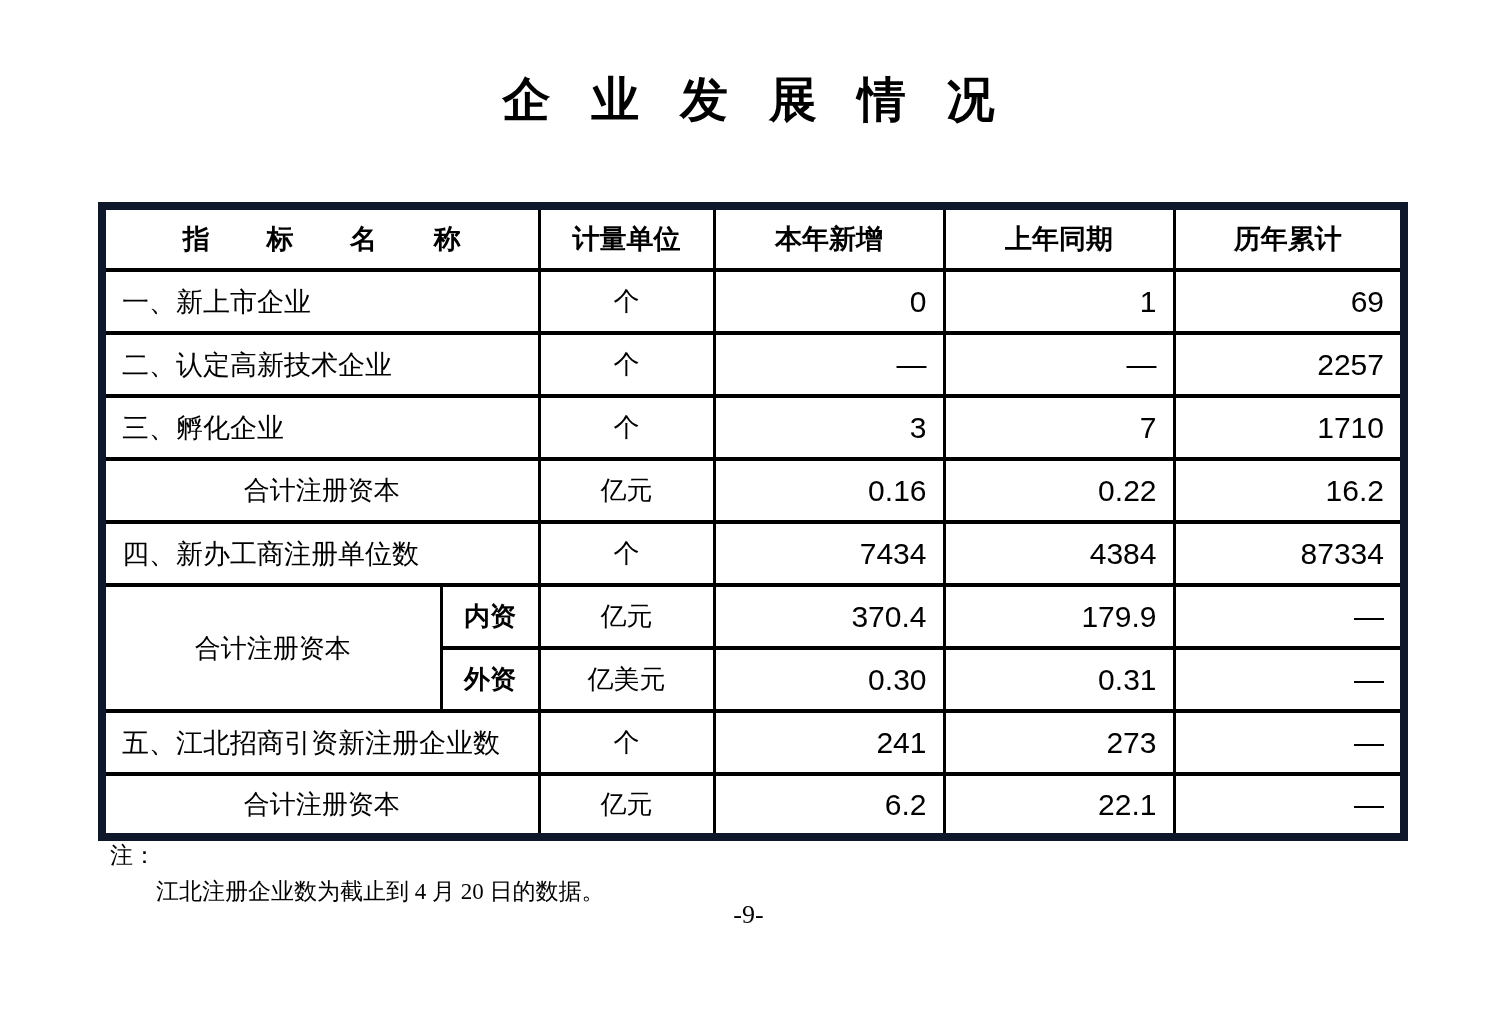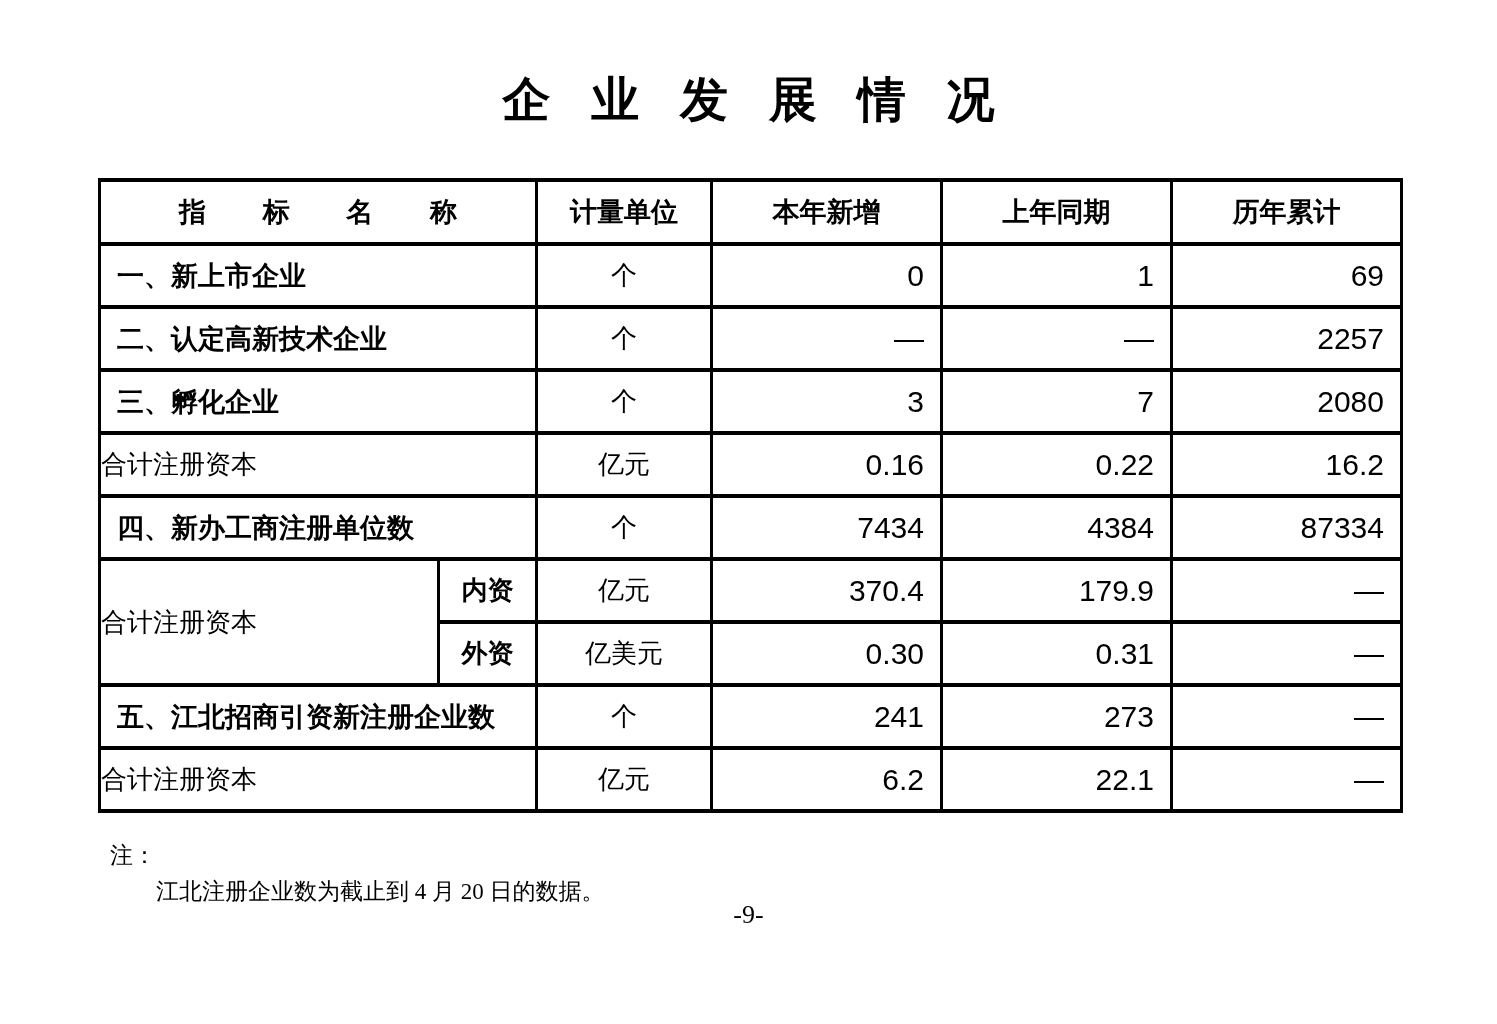--- a/index.html
+++ b/index.html
@@ -17,25 +17,25 @@
     width: 100%;
     text-align: center;
     font-size: 48px;
     font-weight: bold;
     letter-spacing: 0.85em;
     text-indent: 0.85em;
     white-space: nowrap;
   }
   table.stat-table {
     position: absolute;
-    left: 98px; top: 178px;
+    left: 98px; top: 202px;
     width: 1302px;
     border-collapse: collapse;
     table-layout: fixed;
-    border: 1px solid #0f172a;
+    border: 8px solid #0f172a;
   }
   .stat-table th, .stat-table td {
     border: 3px solid #000;
     border-top-width: 4px;
     border-bottom-width: 4px;
     overflow: hidden;
     white-space: nowrap;
   }
   .stat-table thead tr { height: 64px; }
   .stat-table tbody tr { height: 63px; }
@@ -43,27 +43,28 @@
     font-size: 27px;
     font-weight: bold;
     text-align: center;
   }
   .th-indicator {
     letter-spacing: 2.1em;
     text-indent: 2.1em;
   }
   .cell-label {
     font-size: 27px;
-    font-weight: bold;
+    font-weight: normal;
     text-align: left;
     padding-left: 16px;
   }
   .cell-label-plain {
     font-size: 26px;
     font-weight: normal;
+    text-align: center;
   }
   .cell-sub {
     font-size: 26px;
     font-weight: bold;
     text-align: center;
   }
   .cell-unit {
     font-size: 26px;
     font-weight: normal;
     text-align: center;
@@ -129,21 +130,21 @@
       <td class="cell-unit">个</td>
       <td class="cell-num">—</td>
       <td class="cell-num">—</td>
       <td class="cell-num">2257</td>
     </tr>
     <tr>
       <td colspan="2" class="cell-label">三、孵化企业</td>
       <td class="cell-unit">个</td>
       <td class="cell-num">3</td>
       <td class="cell-num">7</td>
-      <td class="cell-num">2080</td>
+      <td class="cell-num">1710</td>
     </tr>
     <tr>
       <td colspan="2" class="cell-label-plain">合计注册资本</td>
       <td class="cell-unit">亿元</td>
       <td class="cell-num">0.16</td>
       <td class="cell-num">0.22</td>
       <td class="cell-num">16.2</td>
     </tr>
     <tr>
       <td colspan="2" class="cell-label">四、新办工商注册单位数</td>

